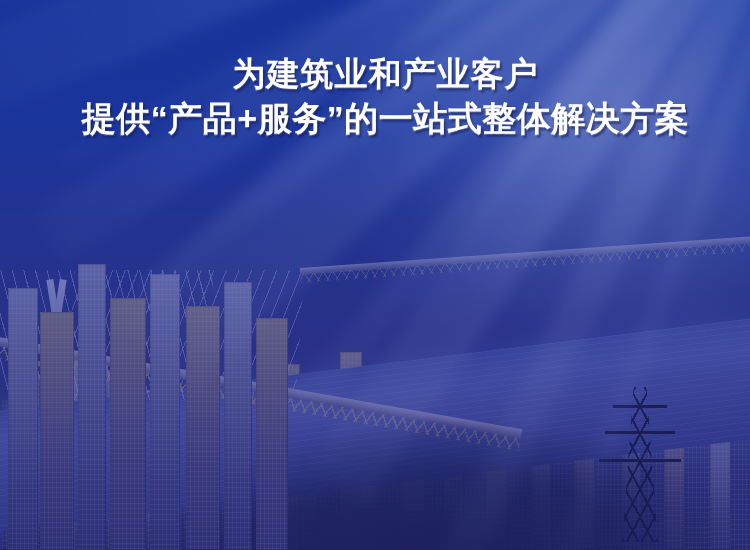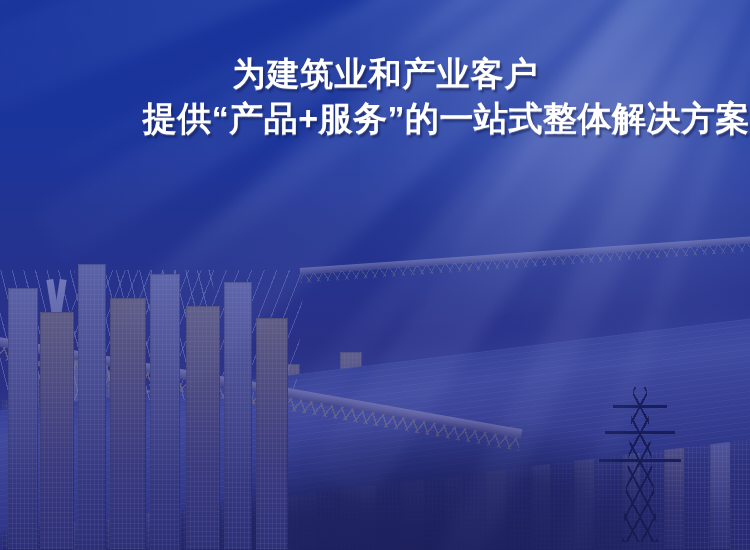--- a/index.html
+++ b/index.html
@@ -290,21 +290,20 @@
     letter-spacing: 1px;
     text-shadow:
       2px 3px 2px rgba(18,28,80,0.55),
       0 1px 0 rgba(255,255,255,0.4);
     white-space: nowrap;
     margin-left: 21px;
   }
   .title-cn.l2 {
     font-size: 34px;
     letter-spacing: 0.5px;
-    text-align: right;
   }
   .subtitle-en {
     margin-top: 9px;
     color: #ffffff;
     font-size: 15px;
     font-weight: normal;
     letter-spacing: 6.2px;
     text-shadow: 1px 2px 2px rgba(20,30,85,0.5);
     white-space: nowrap;
   }

